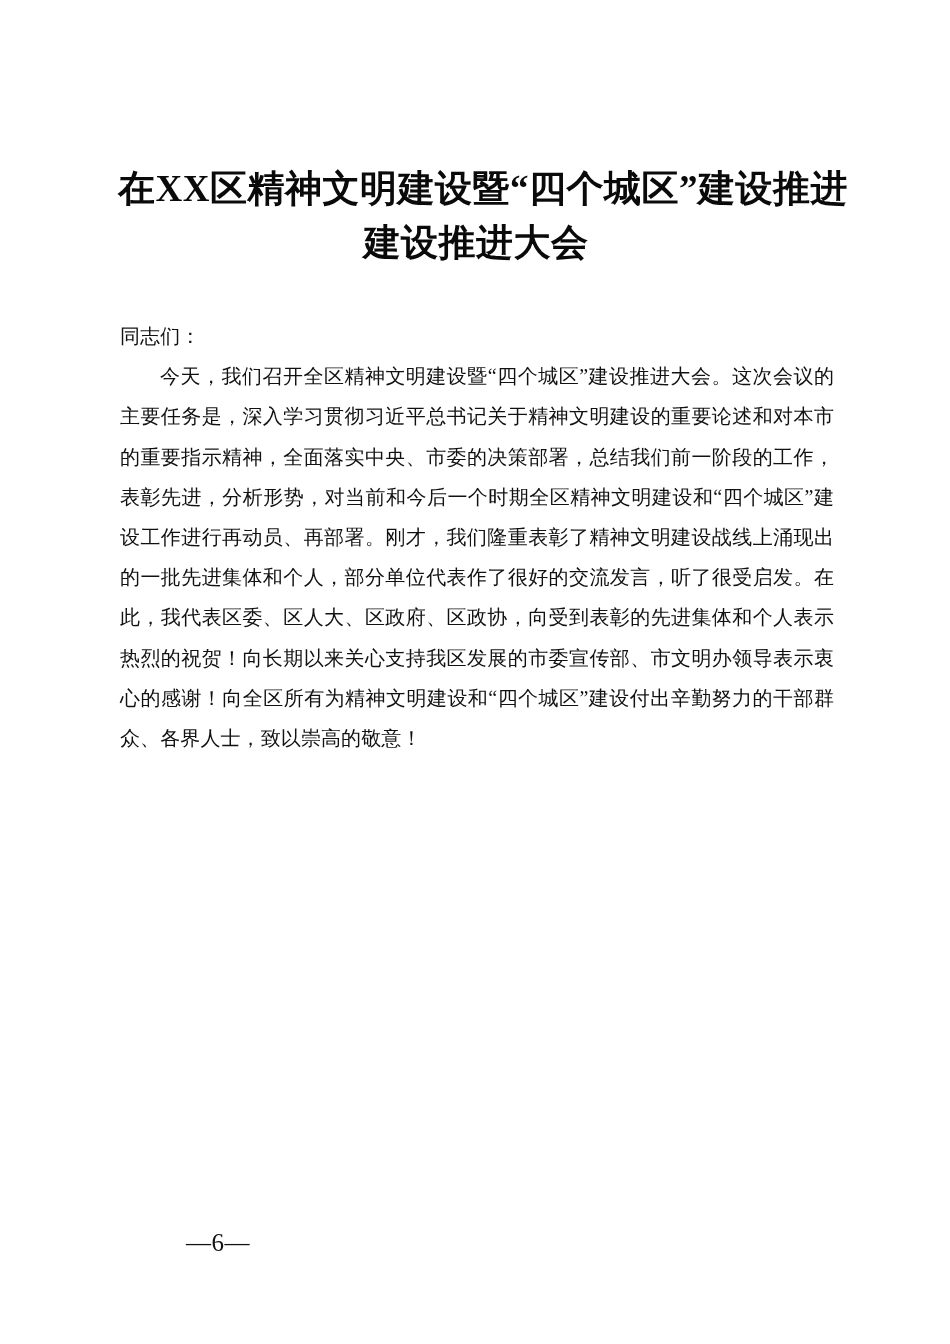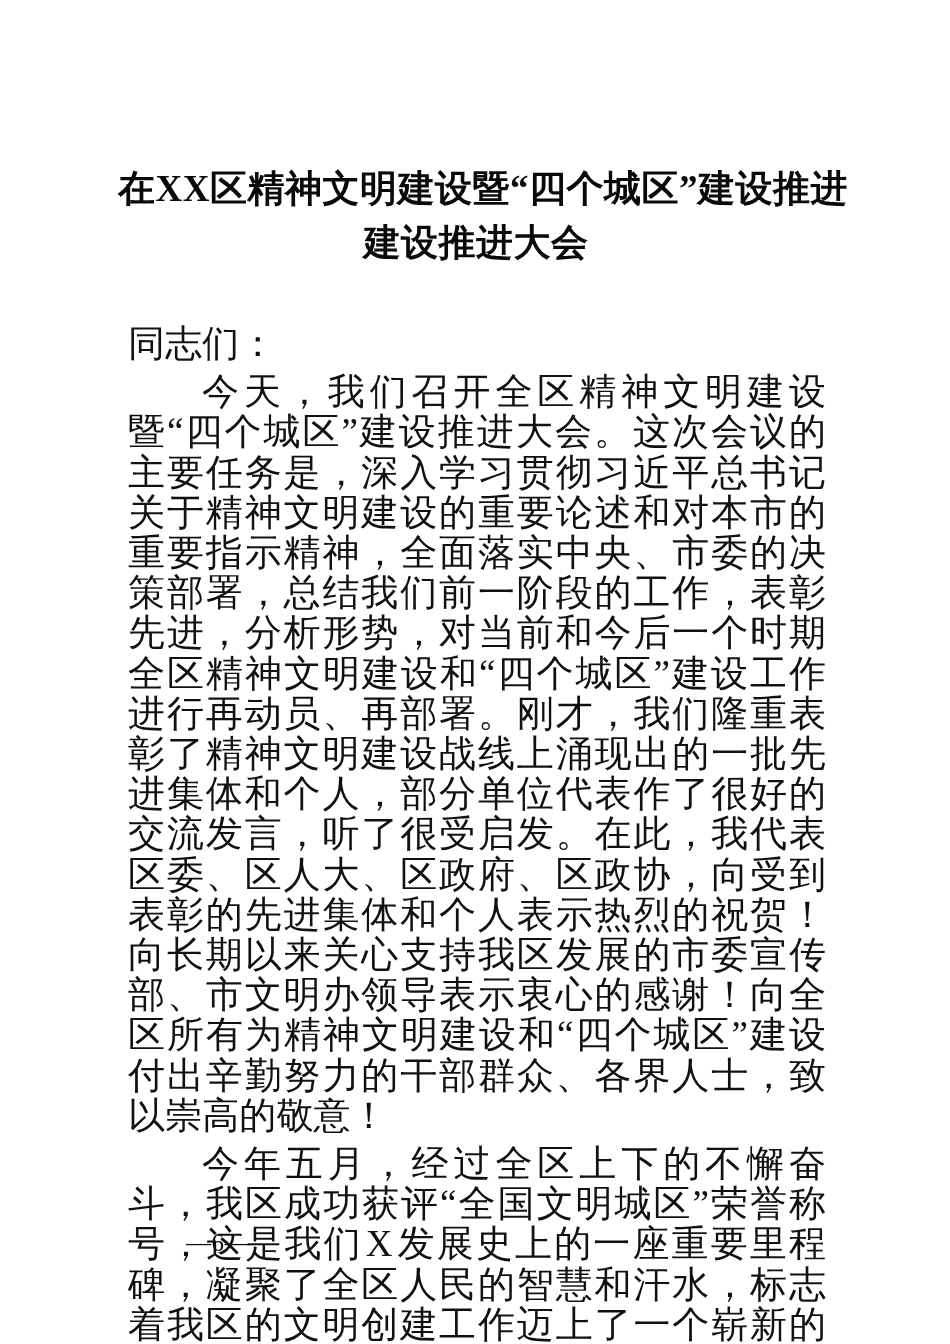--- a/index.html
+++ b/index.html
@@ -49,27 +49,27 @@
   
   .doc-body {
     position: absolute;
     left: 120px;
     top: 316px;
     width: 714px;
   }
 
   .para {
     font-family: "Liberation Serif", "DejaVu Serif", serif;
-    font-size: 37px;
+    font-size: 20px;
     line-height: 40.2px;
     text-align: justify;
     text-justify: inter-character;
     text-align-last: left;
     color: #111111;
-    margin: 8px;
+    margin: 0;
     letter-spacing: 0.1px;
   }
   .para.indent {
     text-indent: 2em;
   }
   .para .latin {
     font-family: "Liberation Serif", "DejaVu Serif", serif;
     padding: 0 3px;
   }
 
@@ -96,21 +96,20 @@
     <span class="title-line">在XX区精神文明建设暨“四个城区”建设推进</span>
     <span class="title-line">建设推进大会</span>
   </div>
 
   <div class="doc-body">
 
     <p class="para">同志们：</p>
 
     <p class="para indent">今天，我们召开全区精神文明建设暨“四个城区”建设推进大会。这次会议的主要任务是，深入学习贯彻习近平总书记关于精神文明建设的重要论述和对本市的重要指示精神，全面落实中央、市委的决策部署，总结我们前一阶段的工作，表彰先进，分析形势，对当前和今后一个时期全区精神文明建设和“四个城区”建设工作进行再动员、再部署。刚才，我们隆重表彰了精神文明建设战线上涌现出的一批先进集体和个人，部分单位代表作了很好的交流发言，听了很受启发。在此，我代表区委、区人大、区政府、区政协，向受到表彰的先进集体和个人表示热烈的祝贺！向长期以来关心支持我区发展的市委宣传部、市文明办领导表示衷心的感谢！向全区所有为精神文明建设和“四个城区”建设付出辛勤努力的干部群众、各界人士，致以崇高的敬意！</p>
 
-    <p class="para indent"><span>今年五月，经过全区上下的不懈奋斗，我区成功获评“全国文明城区”荣誉称号，这是我们</span><span class="latin">X</span><span>发展史上的一座重要里程碑，凝聚了全区人民的智慧和汗水，标志着我区的文明创建工作迈上了一个崭新的台阶。这份荣誉，既是肯定，更是鞭策。我们必须清醒地认识到，文明创建只有起点，没有终点；只有</span></p>
 
   </div>
 
   <div class="page-footer">
     <span>—6—</span>
   </div>
 
 </div>
 
 </body></html>

